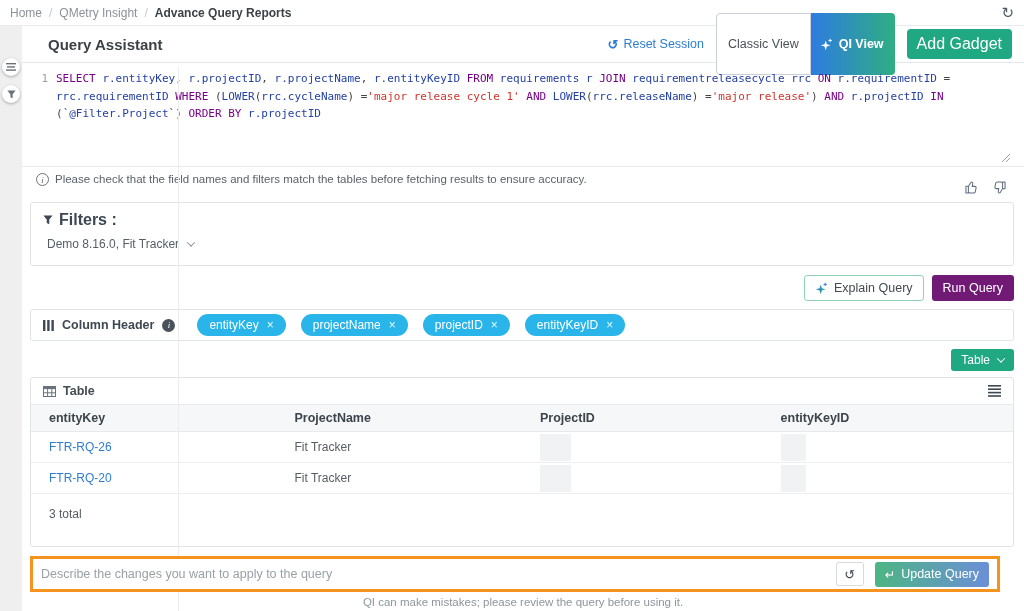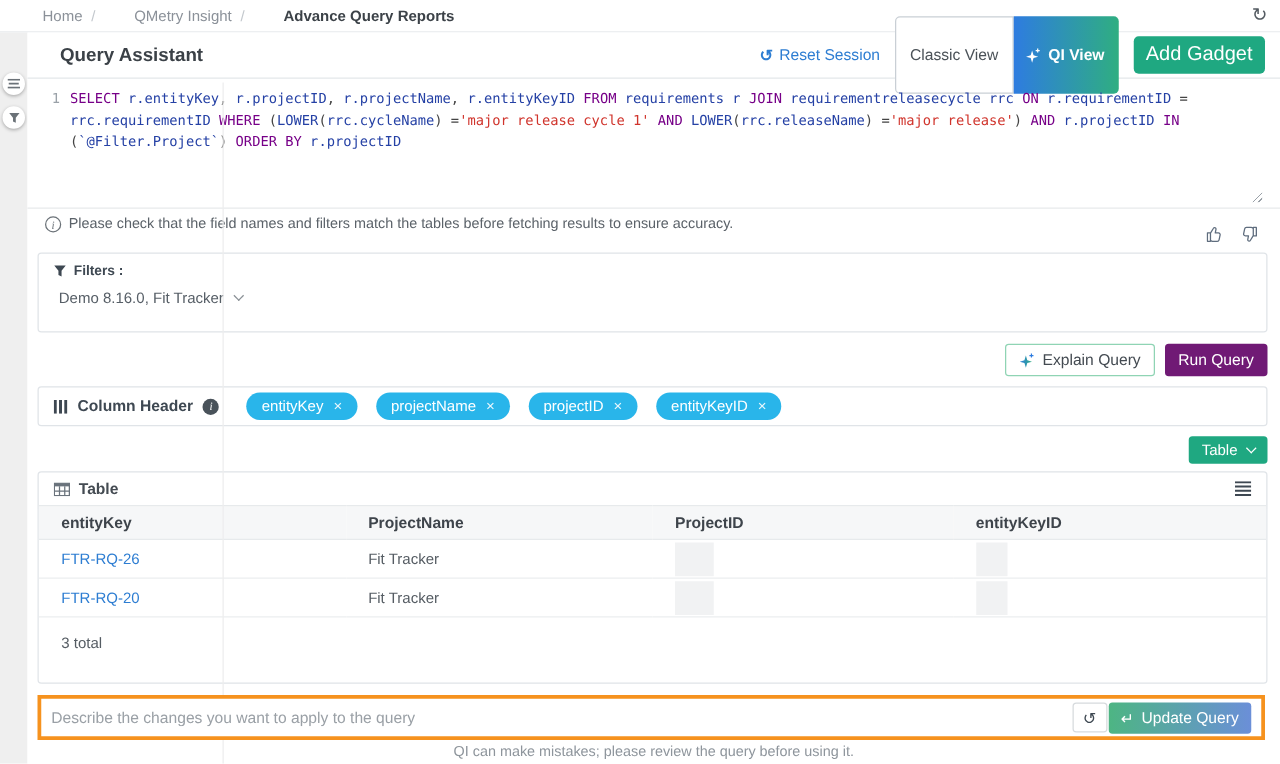--- a/index.html
+++ b/index.html
@@ -4,21 +4,21 @@
 <style>
   * { box-sizing: border-box; margin: 0; padding: 0; }
   html,body { width:1024px; height:611px; overflow:hidden; background:#fff;
     font-family:"Liberation Sans", sans-serif; color:#51585e; }
   button { font-family:"Liberation Sans", sans-serif; cursor:pointer; }
 
   
   .breadcrumb-bar { height:26px; display:flex; align-items:center; padding:0 10px;
     border-bottom:1px solid #e8eaed; font-size:12px; color:#8b9199; background:#fff; }
   .crumbs { display:flex; align-items:center; }
-  .crumb { cursor:pointer;margin-left:24px; }
+  .crumb { cursor:pointer; }
   .crumb.current { color:#3c4248; font-weight:bold; cursor:default; }
   .sep { margin:0 7px; color:#c3c8cd; }
   .refresh { margin-left:auto; font-size:15px; color:#545b62; cursor:pointer; line-height:1; }
 
   
   .body-row { display:flex; height:585px; }
   .sidebar { width:22px; background:#efefef; flex:none; display:flex; flex-direction:column;
     align-items:center; padding-top:32px; gap:9px; }
   .side-btn { width:18px; height:18px; border-radius:50%; background:#fff;
     box-shadow:0 1px 3px rgba(0,0,0,.3); display:flex; align-items:center; justify-content:center; cursor:pointer; }
@@ -56,21 +56,21 @@
     gap:6px; font-size:11.5px; color:#5b6269; }
   .info-icon { width:13px; height:13px; border:1px solid #6b7278; border-radius:50%; font-size:9px;
     display:flex; align-items:center; justify-content:center; color:#6b7278; font-style:italic;
     font-family:"Liberation Serif", serif; flex:none; margin-top:0; }
   .thumbs { position:absolute; right:18px; top:13px; display:flex; gap:11px; }
   .thumb { cursor:pointer; }
 
   
   .card { margin:0 10px 0 8px; border:1px solid #e0e4e8; border-radius:3px; background:#fff; position:relative; z-index:1; }
   .filters-card { margin-top:2px; height:64px; padding:8px 12px; }
-  .filters-title { display:flex; align-items:center; gap:6px; font-size:11px; font-weight:bold; color:#3e4852; }
+  .filters-title { display:flex; align-items:center; gap:6px; font-size:16px; font-weight:bold; color:#3e4852; }
   .project-label { font-size:12px; color:#4c545c; font-weight:bold; margin-top:3px; }
   .req { color:#e05252; font-size:10px; vertical-align:super; }
   .project-select { margin-top:8px; margin-left:4px; font-size:12px; color:#565e66;
     display:inline-flex; align-items:center; gap:9px; cursor:pointer; }
   .chev { width:6px; height:6px; border-right:1.5px solid #8a9096; border-bottom:1.5px solid #8a9096;
     transform:rotate(45deg) translate(-1px,-1px); }
   .chev.white { border-color:#fff; }
 
   .run-row { display:flex; justify-content:flex-end; gap:8px; margin:9px 10px 8px; }
   .explain-btn { background:#fff; border:1px solid #8fd4b4; border-radius:3px; padding:5px 10px;
@@ -99,22 +99,22 @@
   thead th { background:#f6f7f8; border-top:1px solid #e7eaec; border-bottom:1px solid #e7eaec;
     text-align:left; padding:6px 0 6px 18px; color:#3e444b; font-size:12.5px; }
   th:nth-child(1){width:25%;} th:nth-child(2){width:25%;} th:nth-child(3){width:24.5%;} th:nth-child(4){width:25.5%;}
   tbody td { border-bottom:1px solid #eceef0; padding:8px 0 8px 18px; color:#555c63; height:29px; }
   tbody a { color:#2d7dd2; text-decoration:none; cursor:pointer; }
   .redact { display:block; height:27px; margin:-8px 0; background:#f1f2f3; }
   .redact.r1 { width:31px; } .redact.r2 { width:25px; }
   .total { margin-top:13px; padding:0 18px; font-size:12px; color:#555c63; }
 
   
-  .query-bar { margin:9px 12px 0 8px; border:3px solid #f6921e; display:flex; align-items:center;
-    padding:4px 8px; gap:1px; background:#fff; height:36px; position:relative; z-index:6; }
+  .query-bar { margin:9px 24px 0 8px; border:3px solid #f6921e; display:flex; align-items:center;
+    padding:4px 8px; gap:11px; background:#fff; height:36px; position:relative; z-index:6; }
   .query-bar input { flex:1; border:none; outline:none; font-size:12.5px; color:#444;
     font-family:"Liberation Sans", sans-serif; }
   .query-bar input::placeholder { color:#9aa0a6; }
   .undo-btn { width:28px; height:24px; border:1px solid #d6dadd; border-radius:3px; background:#fff;
     color:#3e4852; font-size:13px; display:flex; align-items:center; justify-content:center; }
   .update-btn { background:linear-gradient(90deg,#4db583,#6b8fd8); color:#fff; border:none;
     border-radius:3px; padding:5px 10px; font-size:12.5px; display:flex; align-items:center; gap:6px; }
 
   .disclaimer { text-align:center; font-size:11.5px; color:#8e959c; padding:4px 0 6px; }
 

